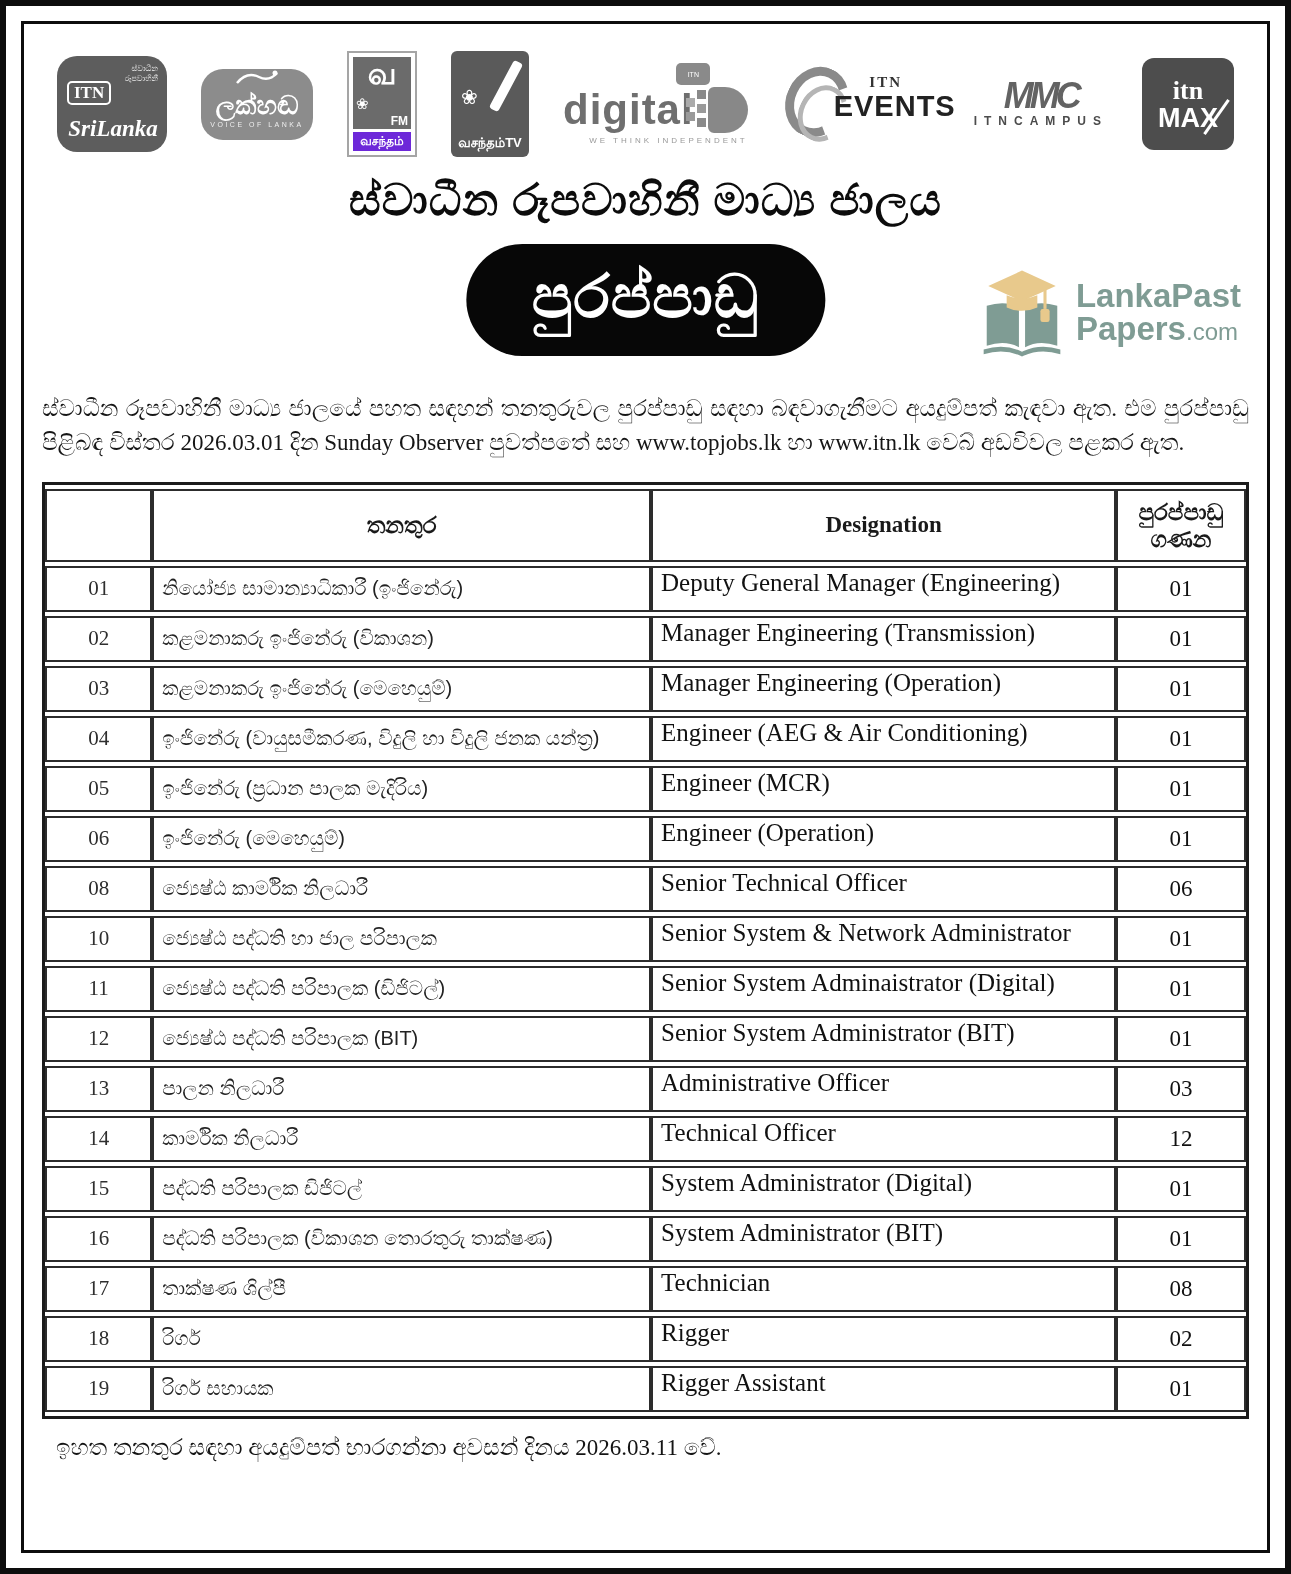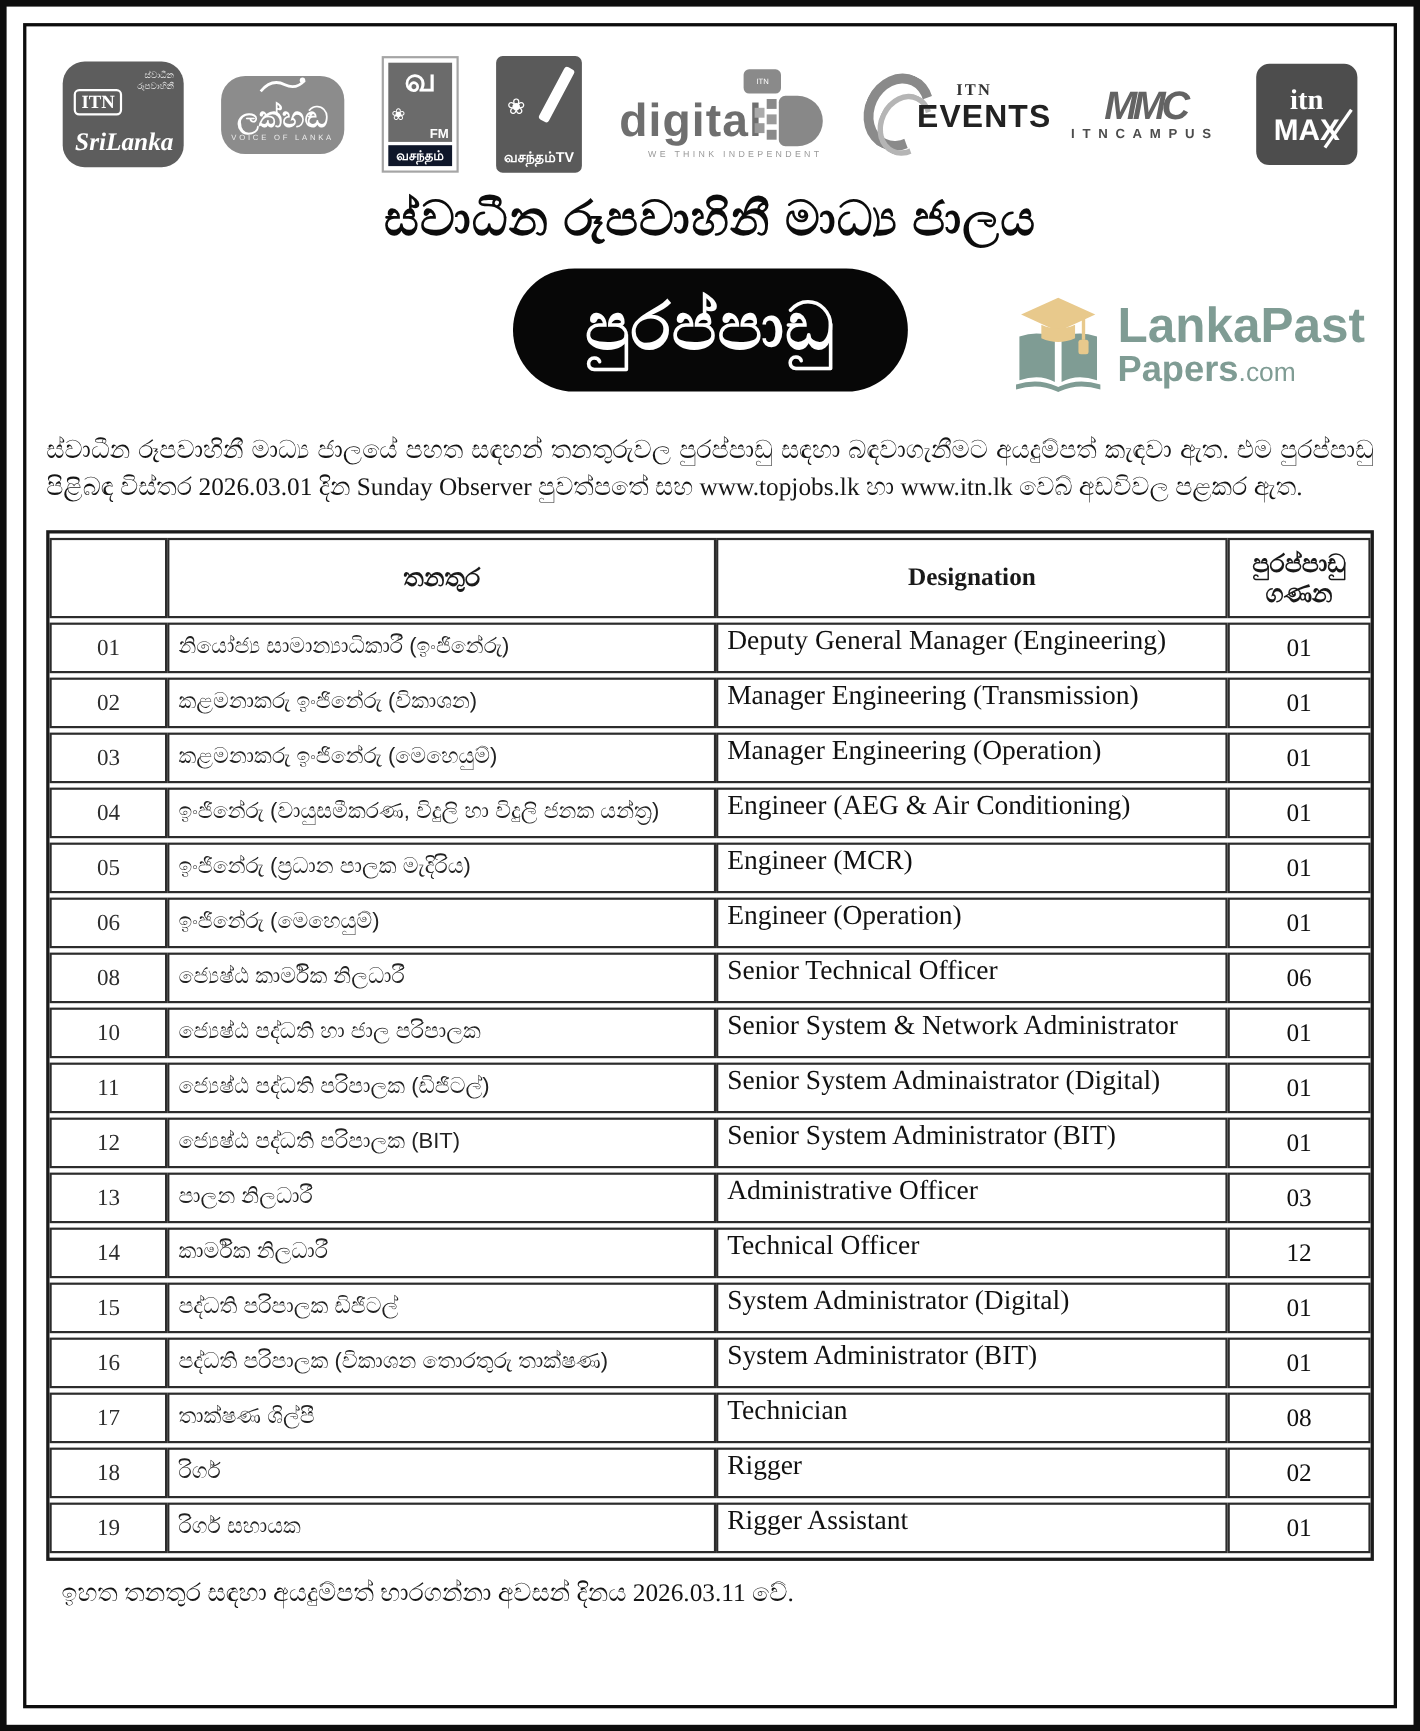--- a/index.html
+++ b/index.html
@@ -16,21 +16,21 @@
   .itnsl-box{position:absolute;top:25px;left:10px;border:2px solid #fff;border-radius:5px;padding:0 5px;font:bold 17px "Liberation Serif",serif;}
   .itnsl-script{position:absolute;bottom:10px;left:8px;right:6px;font:italic bold 23px "Liberation Serif",serif;text-align:center;white-space:nowrap;}
   .logo-lakhanda{width:112px;height:71px;background:#8c8c8c;border-radius:22px;color:#fff;text-align:center;flex:none;}
   .lak-name{font-weight:bold;font-size:26px;line-height:1.1;}
   .lak-tag{font-size:7px;letter-spacing:2.5px;opacity:.85;margin-top:2px;}
   .logo-vfm{width:70px;height:106px;background:#fff;border:2px solid #a5a5a5;display:flex;flex-direction:column;padding:4px;flex:none;}
   .vfm-main{flex:1;background:#6b6b6b;color:#fff;position:relative;}
   .vfm-va{position:absolute;top:0;left:50%;transform:translateX(-50%);font-weight:bold;font-size:30px;}
   .vfm-flower{position:absolute;left:3px;bottom:16px;font-size:15px;}
   .vfm-fm{position:absolute;right:3px;bottom:1px;font-weight:bold;font-size:12px;}
-  .vfm-band{background:#0f172a;color:#fff;font-weight:bold;font-size:12px;text-align:center;padding:2px 0;margin-top:3px;}
+  .vfm-band{background:#6d28d9;color:#fff;font-weight:bold;font-size:12px;text-align:center;padding:2px 0;margin-top:3px;}
   .logo-vtv{width:78px;height:106px;background:#5a5a5a;border-radius:6px;position:relative;color:#fff;flex:none;}
   .vtv-flower{position:absolute;left:10px;top:34px;font-size:20px;}
   .vtv-bar{position:absolute;top:8px;right:18px;width:10px;height:54px;background:#fff;transform:rotate(28deg);border-radius:3px;}
   .vtv-band{position:absolute;bottom:5px;width:100%;text-align:center;font-weight:bold;font-size:13px;}
   .logo-digital{flex:none;text-align:center;}
   .digi-line{display:flex;align-items:center;justify-content:center;}
   .digi-word{font-weight:bold;font-size:42px;color:#6f6f6f;letter-spacing:1px;line-height:1;}
   .mini-tv{width:34px;height:22px;background:#8a8a8a;border-radius:5px;color:#fff;font-size:7px;display:flex;align-items:center;justify-content:center;margin:0 auto 2px auto;position:relative;left:38px;}
   .pixel-d{width:40px;height:46px;background:#888;border-radius:6px 23px 23px 6px;margin-left:14px;position:relative;}
   .pixel-d::before{content:"";position:absolute;left:-11px;top:3px;width:9px;height:9px;background:#8a8a8a;box-shadow:0 14px 0 #9a9a9a,0 28px 0 #8a8a8a,-11px 8px 0 #ababab,-11px 22px 0 #9a9a9a;}
@@ -49,21 +49,21 @@
   .max2{font-weight:900;font-size:27px;}
   .max-slash{position:absolute;width:3px;height:42px;background:#fff;transform:rotate(35deg);right:16px;bottom:12px;}
 
   
   .doc-title{text-align:center;font-weight:bold;font-size:44px;letter-spacing:1px;margin-top:14px;line-height:1.1;color:#0c0c0c;}
   .badge-row{position:relative;height:146px;margin-top:14px;}
   .badge{position:absolute;left:50%;top:6px;transform:translateX(-50%);background:#070707;color:#fff;font-weight:bold;font-size:60px;padding:18px 66px 24px 66px;border-radius:72px;letter-spacing:1px;}
   .wm{display:flex;align-items:center;gap:8px;}
   .wm-top{position:absolute;right:8px;top:28px;}
   .wm-text{line-height:1.0;font-weight:bold;}
-  .wm-b1{font-size:45px;}
+  .wm-b1{font-size:33px;}
   .wm-b2{font-size:33px;}
   .wm-suffix{font-weight:normal;font-size:24px;}
 
   
   .intro{margin-top:8px;font-family:"Liberation Serif",serif;font-size:23px;line-height:1.45;text-align:justify;color:#161616;}
 
   
   table.vac{width:100%;border-collapse:separate;border-spacing:0 4px;border:3px solid #1b1b1b;margin-top:8px;}
   table.vac th,table.vac td{border:2px solid #2c2c2c;padding:2px 8px;}
   th.c-no,col.c-no{width:96px;}

